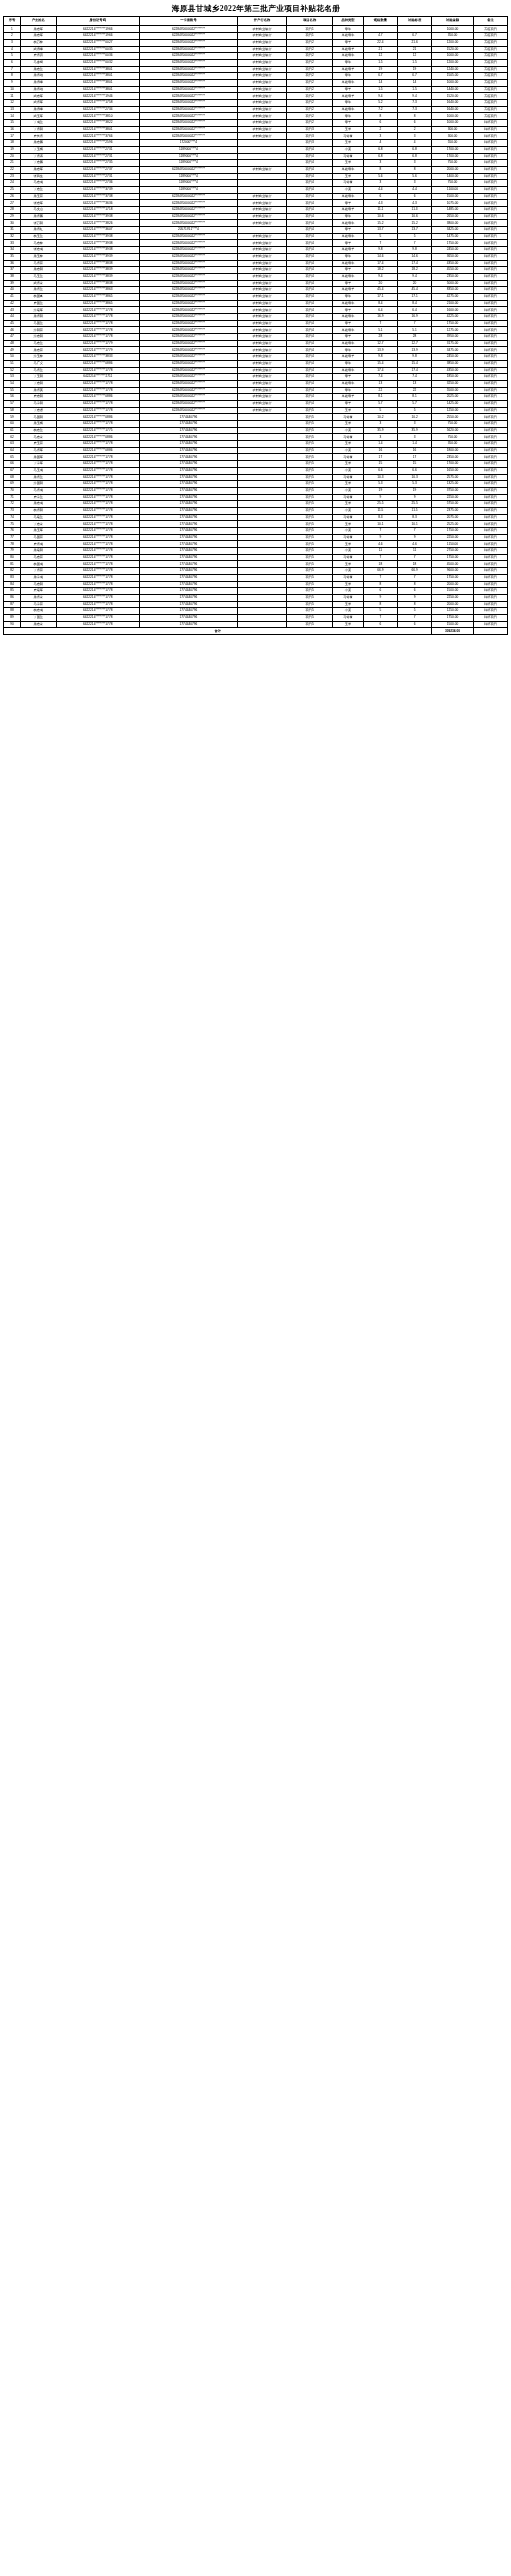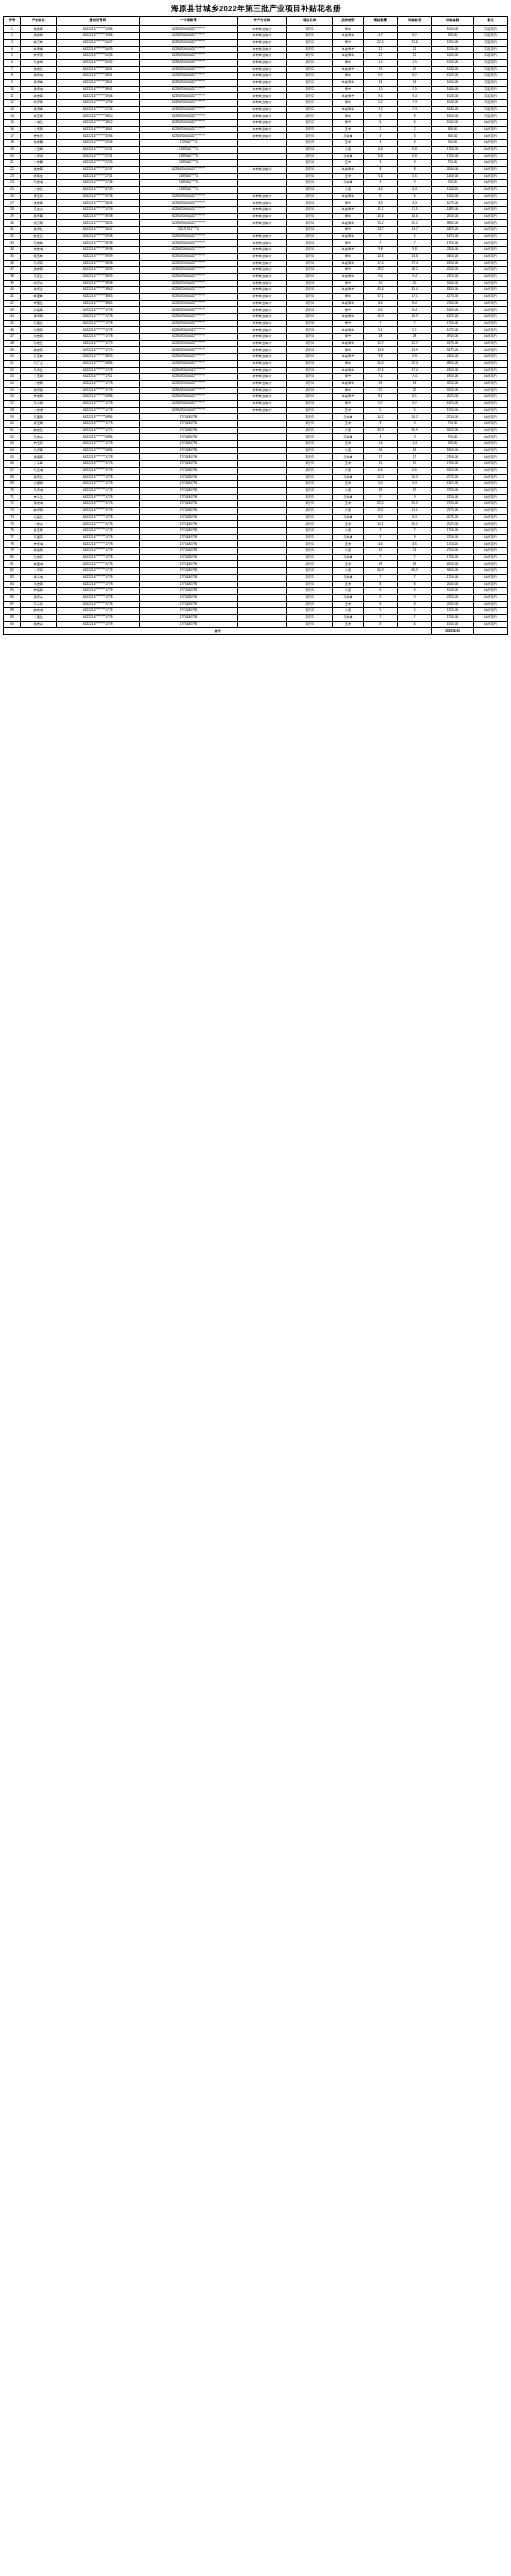--- a/index.html
+++ b/index.html
@@ -5,21 +5,21 @@
   html,body{margin:0;padding:0;background:#ffffff;}
   body{
     width:512px;
     font-family:"Liberation Sans","DejaVu Sans",sans-serif;
     color:#000;
     -webkit-font-smoothing:none;
   }
   .sheet{width:512px;box-sizing:border-box;padding:2.1px 3.1px 4.1px 3.1px;}
   .doc-title{
     text-align:center;
-    font-family:Liberation Sans, sans-serif;
+    font-family:Liberation Serif, serif;
     font-size:7.7px;
     font-weight:bold;
     letter-spacing:0.3px;
     padding:1.5px 0 2.1px 0;
   }
   table.grid{
     border-collapse:collapse;
     width:505px;
     table-layout:fixed;
     font-size:3.2px;

